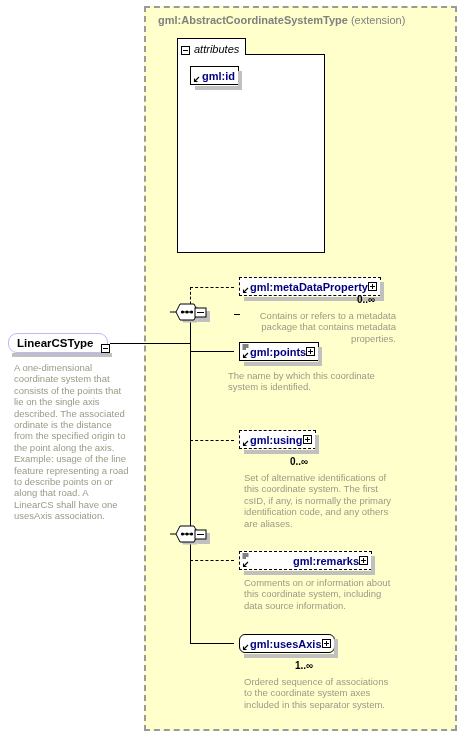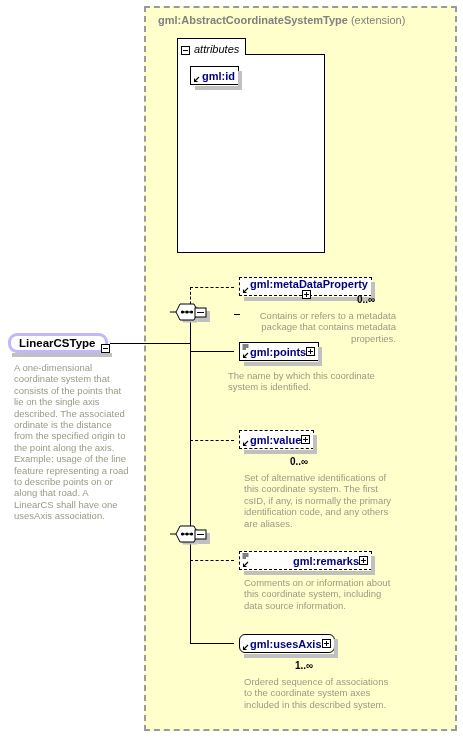--- a/index.html
+++ b/index.html
@@ -130,21 +130,21 @@
     color:#9a9a86;
     z-index:1;
   }
 
   
   .root-node{
     position:absolute;
     left:8px; top:333px;
     width:100px; height:20px;
     background:#ffffff;
-    border:3px solid #c4b5fd;
+    border:1px solid #c4b5fd;
     border-radius:9px;
     display:flex; align-items:center;
     padding-left:8px;
     font-size:11.5px; font-weight:bold;
     color:#000000;
     z-index:4;
   }
   .root-shadow{
     position:absolute;
     left:12px; top:353px;
@@ -262,21 +262,21 @@
     <line x1="0" y1="9" x2="6" y2="9" stroke="#000" stroke-width="1"></line>
     <line x1="11" y1="9" x2="23" y2="9" stroke="#000" stroke-width="1"></line>
     <circle cx="12.5" cy="9" r="1.6" fill="#000"></circle>
     <circle cx="17" cy="9" r="1.6" fill="#000"></circle>
     <circle cx="21.5" cy="9" r="1.6" fill="#000"></circle>
     <rect x="25" y="5" width="11" height="9" fill="#fff" stroke="#000" stroke-width="1"></rect>
     <line x1="27" y1="9.5" x2="34" y2="9.5" stroke="#000" stroke-width="1"></line>
   </svg>
 </div>
 
-<div class="node optional" style="left:239px; top:277px;flex-direction:column;">
+<div class="node optional" style="left:239px; top:277px;">
   <span class="shadow"></span>
   <span class="shadow-r"></span>
   <svg class="arrow-glyph" viewBox="0 0 7 7">
     <path d="M6 1 L1.5 5.5 M1.5 2.5 L1.5 5.5 L4.5 5.5" stroke="#000" stroke-width="1.1" fill="none"></path>
   </svg>
   <span class="lbl" style="margin-left:5px;">gml:metaDataProperty</span>
   <span class="pm-box plus"></span>
 </div>
 <div class="card" style="left:357px; top:294px;">0..∞</div>
 <div class="desc" style="left:244px; top:310px; width:152px;text-align:right;">Contains or refers to a metadata package that contains metadata properties.</div>
@@ -296,21 +296,21 @@
   <span class="pm-box plus"></span>
 </div>
 <div class="desc" style="left:228px; top:370px; width:152px;">The name by which this coordinate system is identified.</div>
 
 <div class="node optional" style="left:239px; top:430px;">
   <span class="shadow"></span>
   <span class="shadow-r"></span>
   <svg class="arrow-glyph" viewBox="0 0 7 7">
     <path d="M6 1 L1.5 5.5 M1.5 2.5 L1.5 5.5 L4.5 5.5" stroke="#000" stroke-width="1.1" fill="none"></path>
   </svg>
-  <span class="lbl" style="margin-left:5px;">gml:value</span>
+  <span class="lbl" style="margin-left:5px;">gml:using</span>
   <span class="pm-box plus"></span>
 </div>
 <div class="card" style="left:290px; top:456px;">0..∞</div>
 <div class="desc" style="left:244px; top:472px; width:152px;">Set of alternative identifications of this coordinate system. The first csID, if any, is normally the primary identification code, and any others are aliases.</div>
 
 <div class="node optional" style="left:239px; top:551px;padding-left:48px;">
   <span class="shadow"></span>
   <span class="shadow-r"></span>
   <svg class="lines-glyph" viewBox="0 0 7 6">
     <line x1="0.5" y1="1" x2="6.5" y2="1" stroke="#000" stroke-width="1"></line>
@@ -328,13 +328,13 @@
 <div class="node" style="left:239px; top:634px;border-radius:6px;">
   <span class="shadow"></span>
   <span class="shadow-r"></span>
   <svg class="arrow-glyph" viewBox="0 0 7 7">
     <path d="M6 1 L1.5 5.5 M1.5 2.5 L1.5 5.5 L4.5 5.5" stroke="#000" stroke-width="1.1" fill="none"></path>
   </svg>
   <span class="lbl" style="margin-left:5px;">gml:usesAxis</span>
   <span class="pm-box plus"></span>
 </div>
 <div class="card" style="left:295px; top:660px;">1..∞</div>
-<div class="desc" style="left:244px; top:676px; width:152px;">Ordered sequence of associations to the coordinate system axes included in this described system.</div>
+<div class="desc" style="left:244px; top:676px; width:152px;">Ordered sequence of associations to the coordinate system axes included in this separator system.</div>
 
 </body></html>

